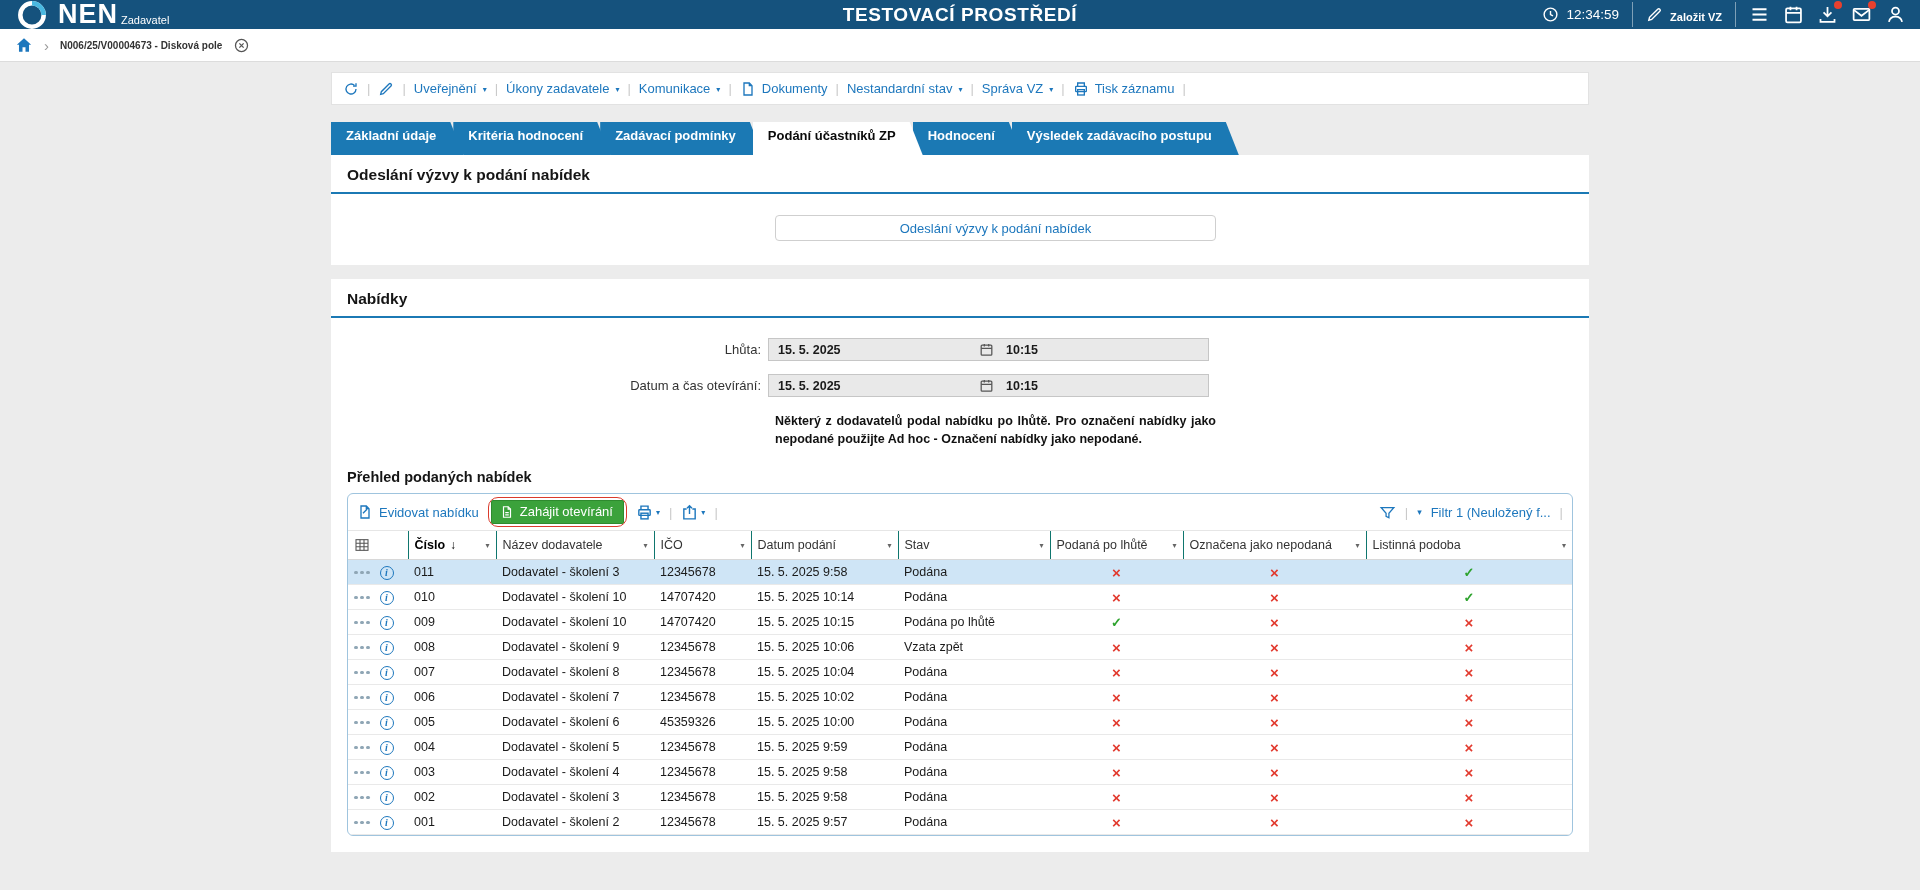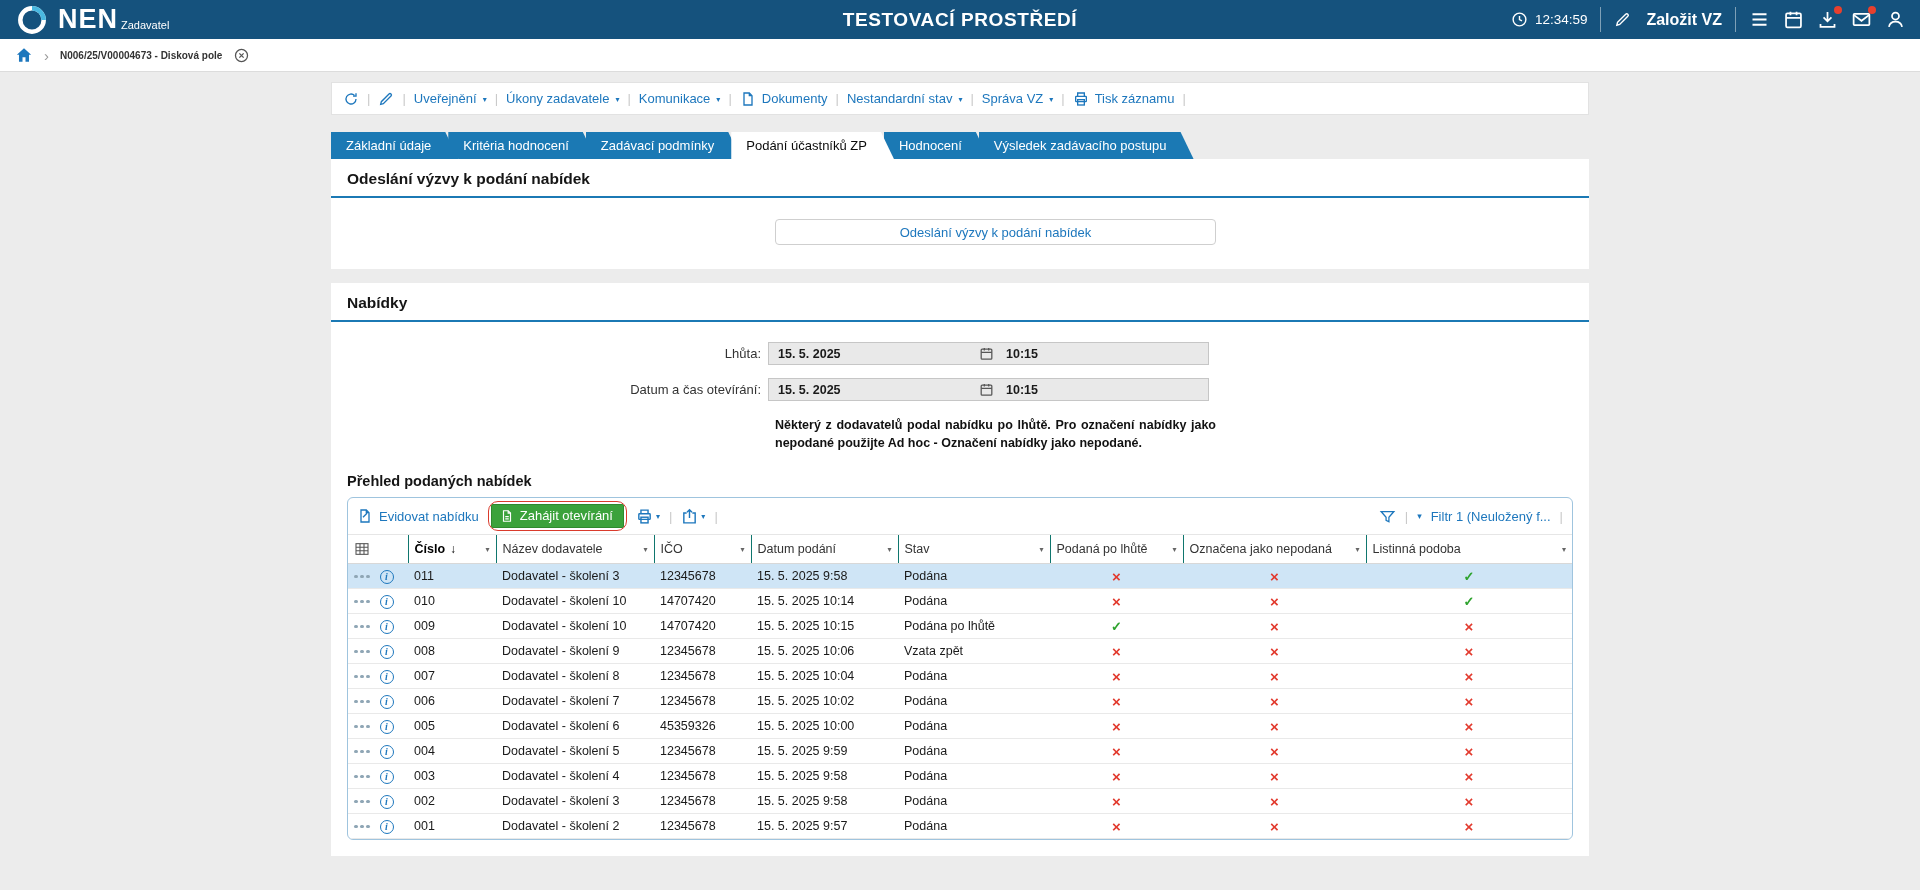--- a/index.html
+++ b/index.html
@@ -2,35 +2,35 @@
 <html><head>
 <meta charset="utf-8">
 <style>
   *{box-sizing:border-box;margin:0;padding:0}
   html,body{width:1920px;height:890px}
   body{font-family:"Liberation Sans",sans-serif;background:#ececec;overflow:hidden}
   button{background:none;border:none;font:inherit;color:inherit;cursor:pointer}
   svg{display:block}
 
   
-  .topbar{height:39px;background:#15527d;display:flex;align-items:center;padding:0 14px;color:#fff;position:relative}
+  .topbar{height:29px;background:#15527d;display:flex;align-items:center;padding:0 14px;color:#fff;position:relative}
   .brand{display:flex;align-items:center;gap:8px;cursor:pointer}
   .logo-ic{width:36px;height:36px}
   .brand-text{display:flex;align-items:flex-end;gap:3px;line-height:1}
   .brand-nen{font-size:27px;font-weight:bold;letter-spacing:1px}
   .brand-sub{font-size:11px;padding-bottom:2px}
   .env-title{position:absolute;left:50%;top:50%;transform:translate(-50%,-50%);font-size:19px;font-weight:bold;letter-spacing:.6px}
   .top-right{margin-left:auto;display:flex;align-items:center;gap:13px}
   .ticon{width:21px;height:21px;position:relative;cursor:pointer}
   .ticon svg{width:100%;height:100%}
   .ticon-sm{width:17px;height:17px}
   .ticon-sm svg{width:100%;height:100%}
   .vsep{width:1px;height:25px;background:rgba(255,255,255,.45)}
   .time{display:flex;align-items:center;gap:7px;font-size:13.5px}
-  .create-vz{display:flex;align-items:flex-start;gap:15px;font-weight:bold;font-size:16px}
+  .create-vz{display:flex;align-items:flex-end;gap:7px;font-weight:bold;font-size:11px}
   .badge{position:absolute;top:-3px;right:-4px;width:8px;height:8px;border-radius:50%;background:#e8402e}
 
   
   .crumbbar{height:33px;background:#fff;border-bottom:1px solid #dcdcdc;display:flex;align-items:center;gap:11px;padding:0 15px}
   .crumb-home{width:18px;height:18px;color:#1d77bd;cursor:pointer}
   .crumb-home svg{width:100%;height:100%}
   .crumb-sep{color:#9a9a9a;font-size:15px}
   .crumb-label{font-weight:bold;font-size:10px;color:#333;cursor:pointer}
   .crumb-close{width:17px;height:17px;color:#555;cursor:pointer}
   .crumb-close svg{width:100%;height:100%}
@@ -40,21 +40,21 @@
 
   
   .action-toolbar{margin-top:10px;background:#fff;border:1px solid #e2e2e2;height:33px;display:flex;align-items:center;padding:0 8px;color:#1d77bd;font-size:13px}
   .tb-item{display:flex;align-items:center;gap:6px;cursor:pointer;padding:0 3px;white-space:nowrap}
   .tb-ic svg{width:16px;height:16px}
   .tb-sep{color:#c9c9c9;padding:0 5px}
   .caret{font-size:8px;line-height:1;margin-top:2px}
 
   
   .tabs{display:flex;margin-top:17px}
-  .tab{position:relative;background:#1b79b4;color:#fff;font-weight:normal;font-size:13px;line-height:15px;padding:6px 27px 6px 15px;margin-right:-10px;clip-path:polygon(0 0,calc(100% - 13px) 0,100% 100%,0 100%);filter:drop-shadow(3px 0 0 #ffffff);cursor:pointer;white-space:nowrap}
+  .tab{position:relative;background:#1b79b4;color:#fff;font-weight:bold;font-size:13px;line-height:15px;padding:6px 27px 12px 15px;margin-right:-10px;clip-path:polygon(0 0,calc(100% - 13px) 0,100% 100%,0 100%);filter:drop-shadow(3px 0 0 #ffffff);cursor:pointer;white-space:nowrap}
   .tab.active{background:#fff;color:#0a0a0a}
 
   
   .panel{background:#fff;padding:6px 16px 0}
   .section-title{font-size:15.5px;font-weight:bold;color:#151515;padding:5px 0 8px}
   .blue-rule{height:2px;background:#1b79b4;margin:0 -16px}
   .invite-panel{padding-bottom:24px}
   .invite-body{padding-top:21px}
   .invite-btn{display:block;margin-left:428px;width:441px;height:26px;background:#fff;border:1px solid #cfcfcf;border-radius:4px;color:#1d77bd;font-size:13px;text-align:center}
   .offers-panel{margin-top:14px;padding-bottom:16px}

